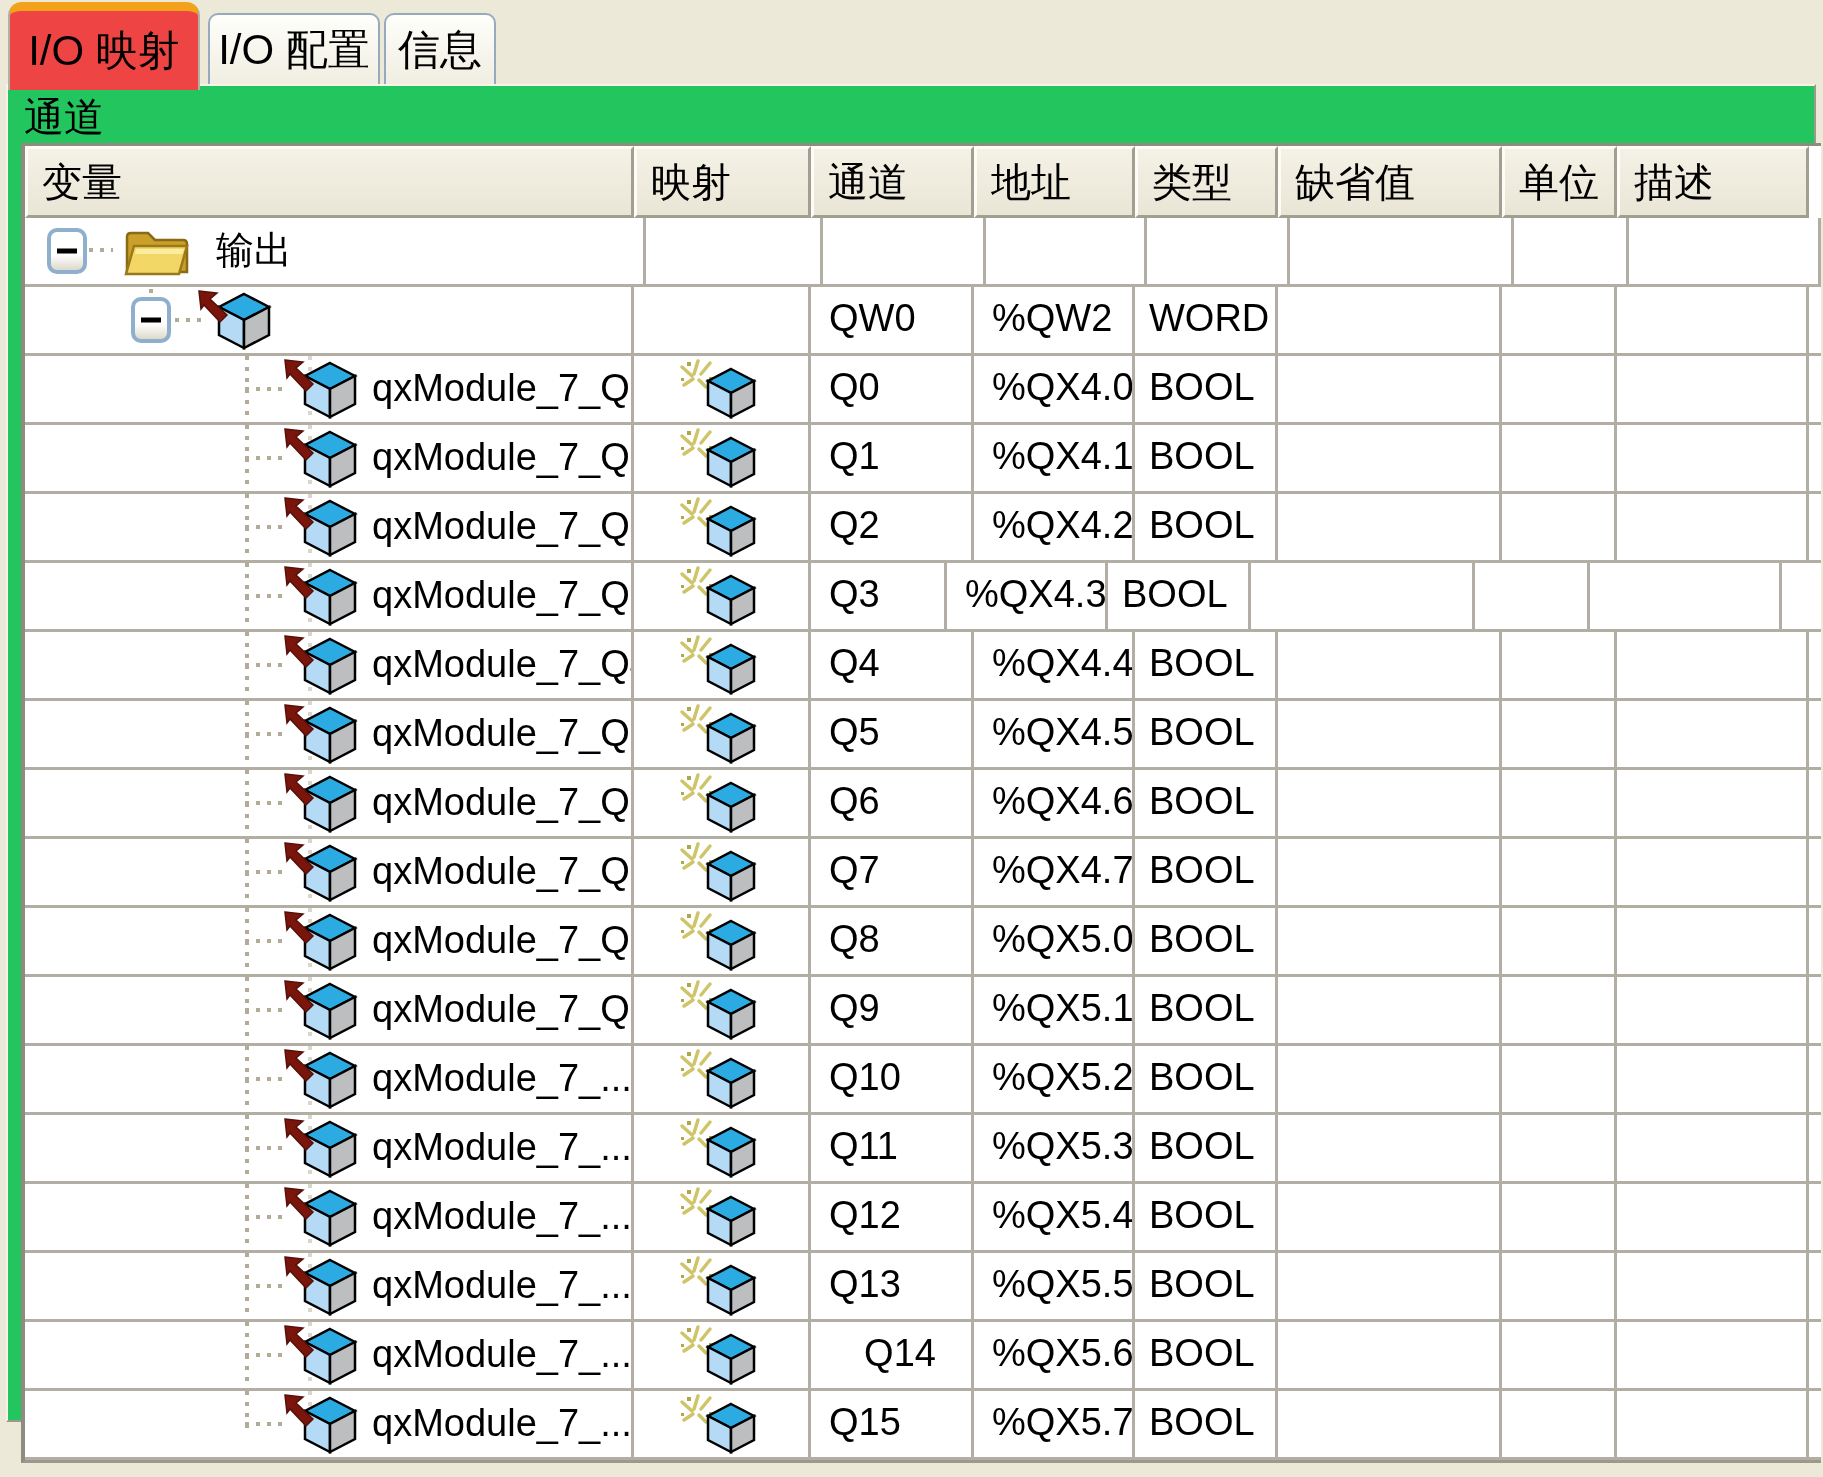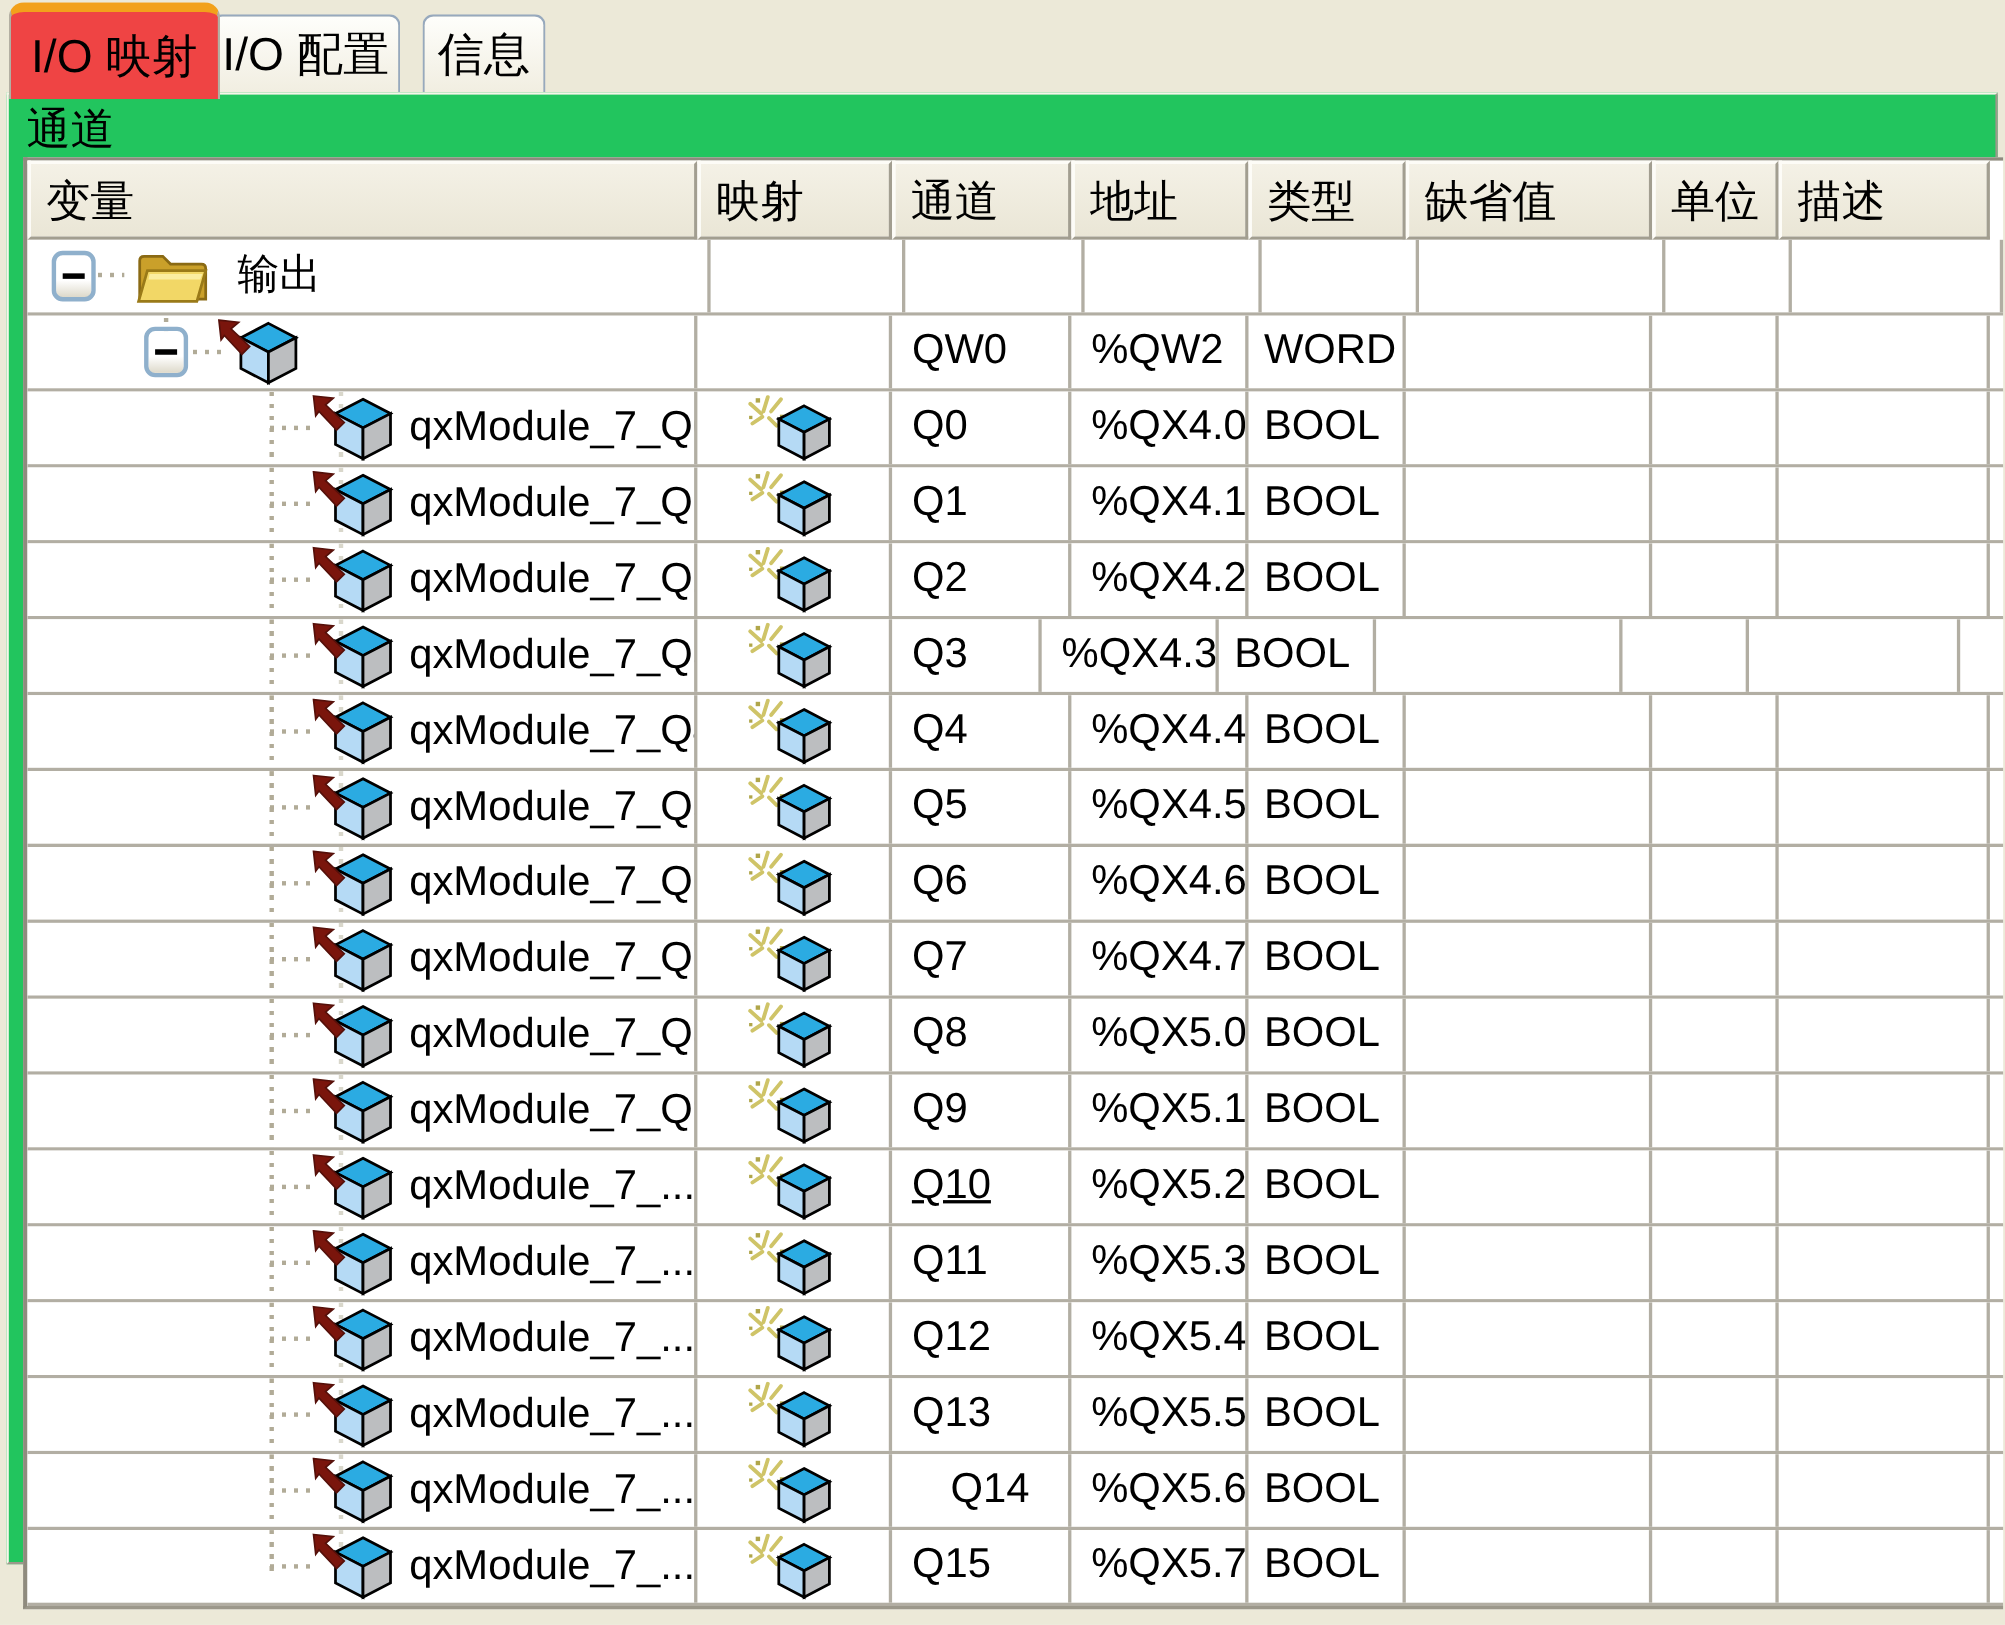--- a/index.html
+++ b/index.html
@@ -7,21 +7,21 @@
   #page{position:relative;width:1823px;height:1477px;background:#ece9d8;overflow:hidden;}
 
   
   .tab{position:absolute;box-sizing:border-box;display:flex;align-items:center;justify-content:center;
        font-size:42px;color:#000;white-space:nowrap;cursor:default;}
   .tab.active{left:8px;top:2px;width:192px;height:88px;background:#ef4444;
        border:2px solid #b3afa2;border-bottom:none;border-top:9px solid #f2a11b;
        border-radius:14px 14px 0 0;z-index:3;}
   .tab.inactive{top:13px;height:71px;background:linear-gradient(180deg,#fefefb,#f1eee1);
        border:2px solid #97a9bd;border-bottom:none;border-radius:10px 10px 0 0;z-index:1;}
-  .tab.inactive.t1{left:192px;width:172px;}
+  .tab.inactive.t1{left:208px;width:172px;}
   .tab.inactive.t2{left:384px;width:112px;}
 
   
   #panel{position:absolute;left:6px;top:84px;width:1810px;height:1338px;box-sizing:border-box;
        background:#22c55e;border-top:2px solid #f7f5ea;border-left:2px solid #f7f5ea;
        border-right:2px solid #9c988b;border-bottom:2px solid #9c988b;z-index:2;}
   #panel-label{position:absolute;left:16px;top:4px;font-size:40px;color:#000;}
 
   
   #grid{position:absolute;left:13px;top:57px;box-sizing:content-box;background:#fff;
@@ -559,21 +559,21 @@
                     <rect x="30" y="18" width="4" height="4"></rect>
                     <rect x="2" y="19" width="3" height="3"></rect>
                   </g>
                   <g transform="translate(27,8)">
                     <polygon points="25,2 48,14 25,26 2,14" fill="#2babe2" stroke="#000" stroke-width="2.5"></polygon>
                     <polygon points="2,14 25,26 25,50 2,38" fill="#b5daf5" stroke="#000" stroke-width="2.5"></polygon>
                     <polygon points="48,14 25,26 25,50 48,38" fill="#bcbec0" stroke="#000" stroke-width="2.5"></polygon>
                   </g>
                 </svg></span>
             </div>
-            <div class="cell txt-chan" style="width: 163px; text-decoration: underline;">Q10</div>
+            <div class="cell txt-chan" style="width: 163px;">Q10</div>
             <div class="cell txt-addr" style="width: 161px;">%QX5.2</div>
             <div class="cell txt-type" style="width: 143px;">BOOL</div>
             <div class="cell" style="width: 224px;"></div>
             <div class="cell" style="width: 115px;"></div>
             <div class="cell" style="width: 192px;"></div>
           </div>
           <div class="row">
             <div class="cell" style="width: 609px;">
               <div class="vdots" style="left: 220px; top: 0px; width: 4px; height: 66px;"></div>
               <div class="vdots faint" style="left: 283px; top: 0px; width: 4px; height: 66px;"></div>

